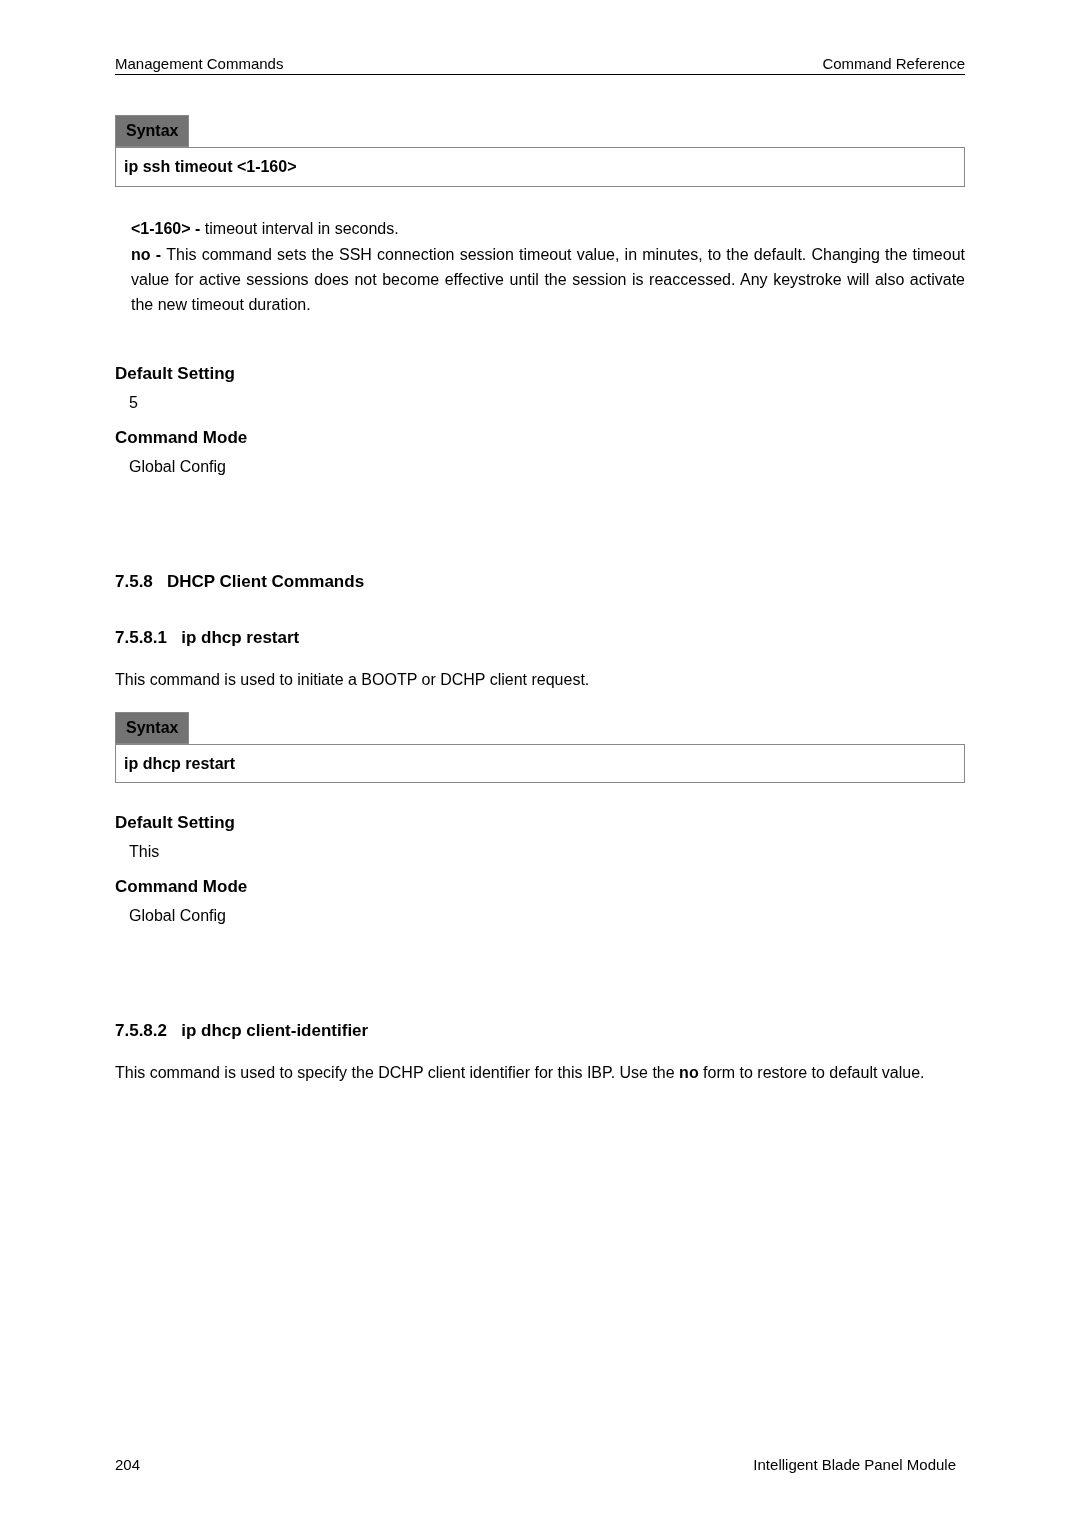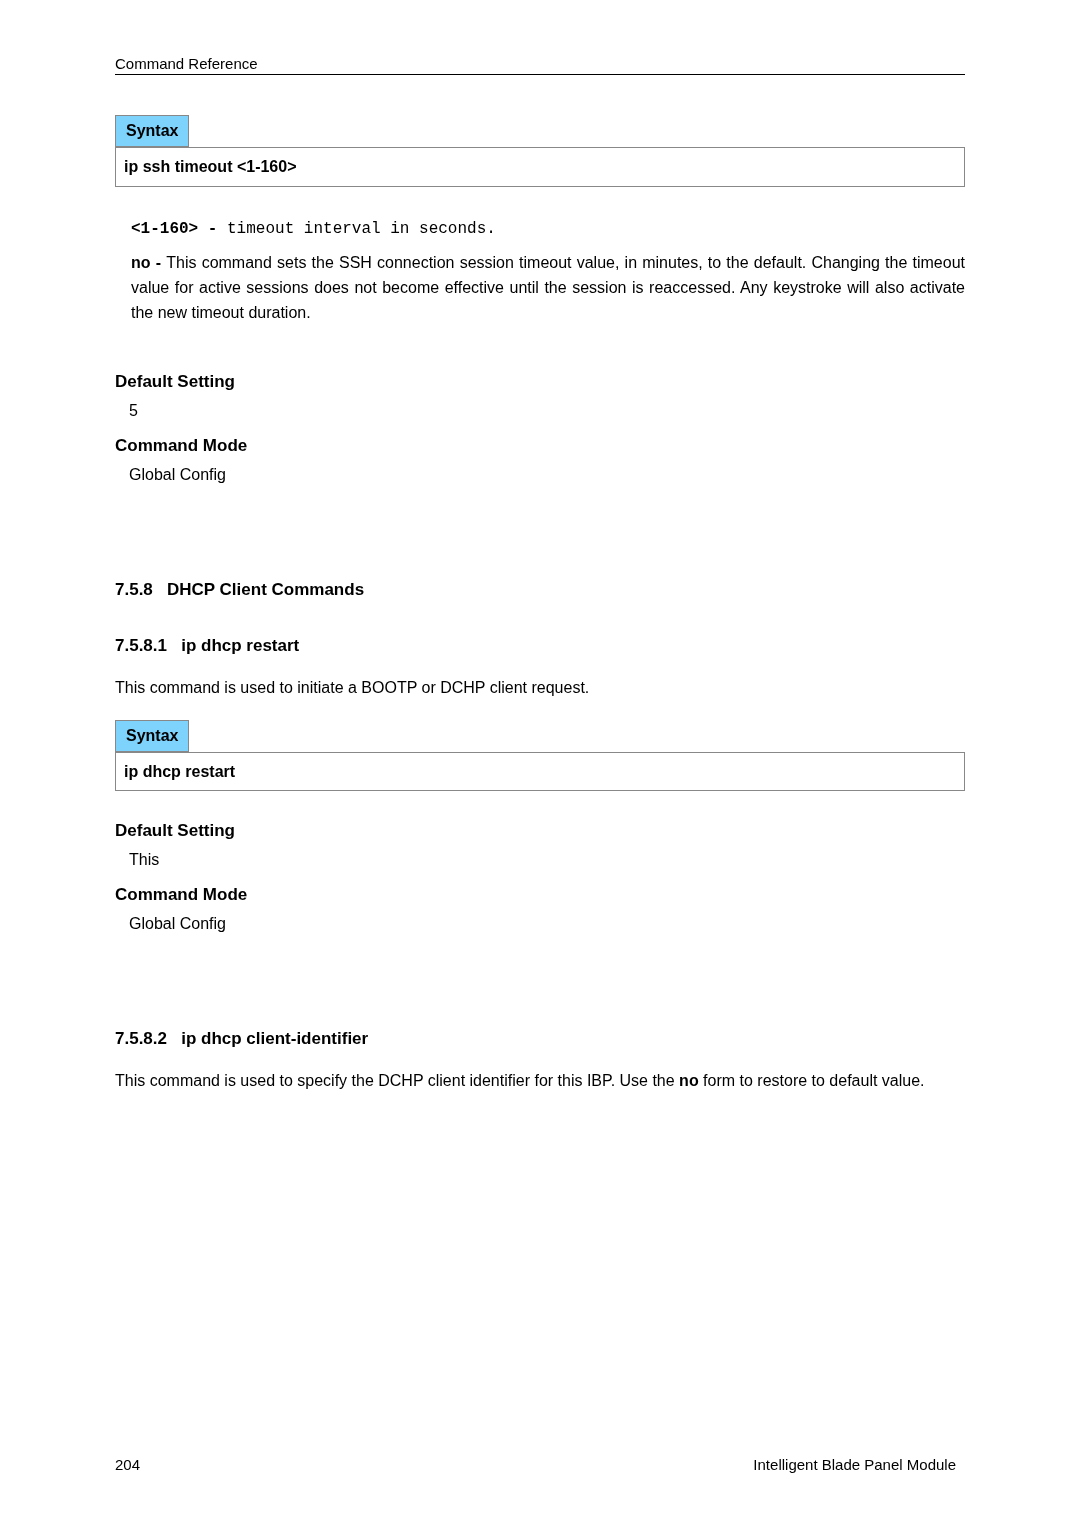--- a/index.html
+++ b/index.html
@@ -27,42 +27,41 @@
     }
     .header-left {
       flex: 1;
     }
     .header-right {
       text-align: right;
     }
     .syntax-label {
       display: inline-block;
       border: 1px solid #888;
-      background: #7dd3fc;
+      background: #737373;
       padding: 6px 10px;
       font-weight: bold;
       font-size: 16px;
     }
     .syntax-box {
       border: 1px solid #888;
       padding: 6px 8px;
       margin-bottom: 30px;
     }
     .syntax-line {
       font-weight: bold;
       font-size: 16px;
       line-height: 1.6;
     }
     .param-block {
       margin: 0 0 0 16px;
       line-height: 1.55;
     }
     .param-item {
-      margin-bottom: 10px;
-      font-family: Liberation Mono, monospace;
+      margin-bottom: 2px;
     }
     .param-item-justify {
       text-align: justify;
       margin-bottom: 10px;
     }
     .section-heading {
       font-weight: bold;
       font-size: 17px;
       margin-bottom: 10px;
     }
@@ -107,20 +106,21 @@
       justify-content: space-between;
       font-size: 15px;
       align-items: flex-end;
     }
     b { font-weight: bold; }
   </style>
 </head>
 <body>
 
 <div class="header">
+  <span class="header-left">Management Commands</span>
   <span class="header-right">Command Reference</span>
 </div>
 
 <div>
   <div class="syntax-label">Syntax</div>
   <div class="syntax-box">
     <div class="syntax-line">ip ssh timeout &lt;1-160&gt;</div>
   </div>
 </div>
 

